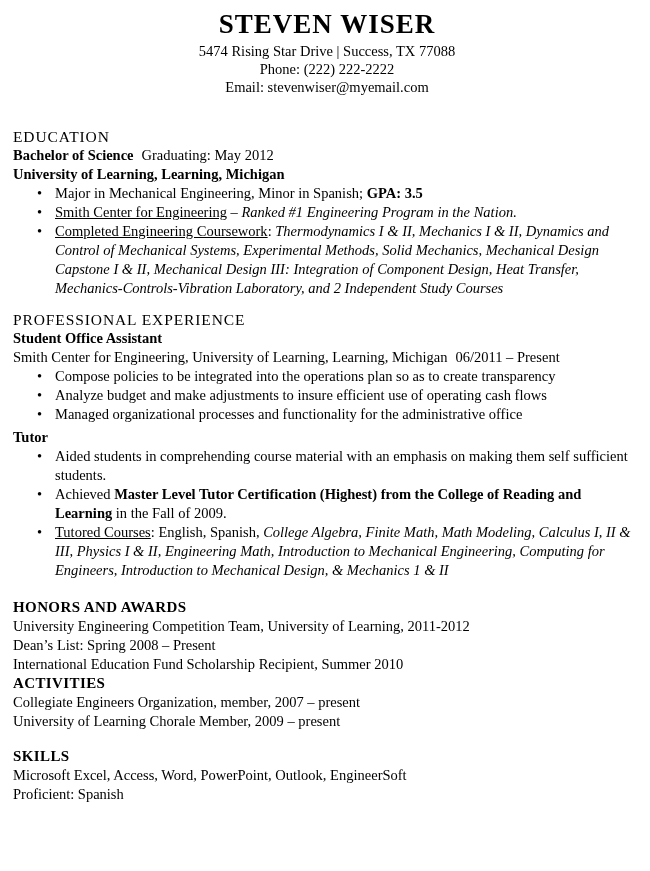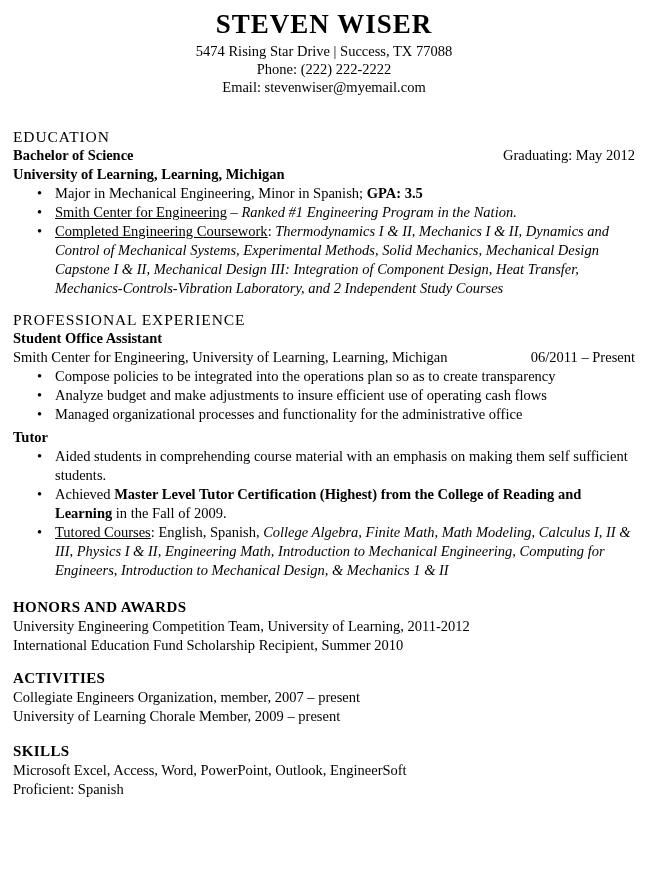--- a/index.html
+++ b/index.html
@@ -5,52 +5,52 @@
   html, body { margin: 0; padding: 0; background: #ffffff; }
   body {
     width: 650px; height: 871px;
     color: #000000;
     font-family: "Liberation Serif", serif;
     font-size: 14.5px;
   }
   .page {
     box-sizing: border-box;
     width: 650px; height: 871px;
-    padding: 8px 15px 0 13px;
+    padding: 8px 9px 0 13px;
     overflow: hidden;
     background: #ffffff;
   }
   .header { text-align: center; }
   .name {
     font-size: 27px; font-weight: 700;
     letter-spacing: 1px; line-height: 32px;
     white-space: nowrap;
   }
   .contact { margin-top: 2px; }
   .contact .line { line-height: 18px; }
 
   .line { line-height: 19px; }
-  .row { display: flex; justify-content: space-between; line-height: 19px; }
+  .row { display: flex; justify-content: flex-start; line-height: 19px; gap: 8px; }
 
   .sec-head { line-height: 19px; font-size: 15.5px; letter-spacing: 0.9px; }
   .sec-head.bold-head { font-weight: 700; font-size: 15px; letter-spacing: 0.4px; }
 
   .b { font-weight: 700; }
   .i { font-style: italic; font-family: Liberation Serif, serif; }
   .u { text-decoration: underline; }
 
   .bullet { display: flex; line-height: 19px; }
   .dot { flex: none; width: 18px; margin-left: 24px; }
   .btext { flex: 1; }
 
   #sec-education   { margin-top: 31px; }
   #sec-experience  { margin-top: 12px; }
   .job + .job      { margin-top: 4px; }
   #sec-honors      { margin-top: 18px; }
-  #sec-activities  { margin-top: 14px; font-family: Liberation Serif, serif; }
+  #sec-activities  { margin-top: 0; font-family: Liberation Serif, serif; }
   #sec-skills      { margin-top: 16px; }
 </style>
 </head>
 <body>
 
 <div class="page">
 
   <header class="header">
     <div class="name">STEVEN WISER</div>
     <div class="contact">
@@ -118,20 +118,21 @@
       <div class="bullet">
         <span class="dot">•</span>
         <div class="btext"><span class="u">Tutored Courses</span><span>: English, Spanish, </span><span class="i">College Algebra, Finite Math, Math Modeling, Calculus I, II &amp; III, Physics I &amp; II, Engineering Math, Introduction to Mechanical Engineering, Computing for Engineers, Introduction to Mechanical Design, &amp; Mechanics 1 &amp; II</span></div>
       </div>
     </div>
   </section>
 
   <section id="sec-honors">
     <div class="sec-head bold-head">HONORS AND AWARDS</div>
     <div class="line">University Engineering Competition Team, University of Learning, 2011-2012</div>
+    <div class="line">Dean’s List: Spring 2008 – Present</div>
     <div class="line">International Education Fund Scholarship Recipient, Summer 2010</div>
   </section>
 
   <section id="sec-activities">
     <div class="sec-head bold-head">ACTIVITIES</div>
     <div class="line">Collegiate Engineers Organization, member, 2007 – present</div>
     <div class="line">University of Learning Chorale Member, 2009 – present</div>
   </section>
 
   <section id="sec-skills">

